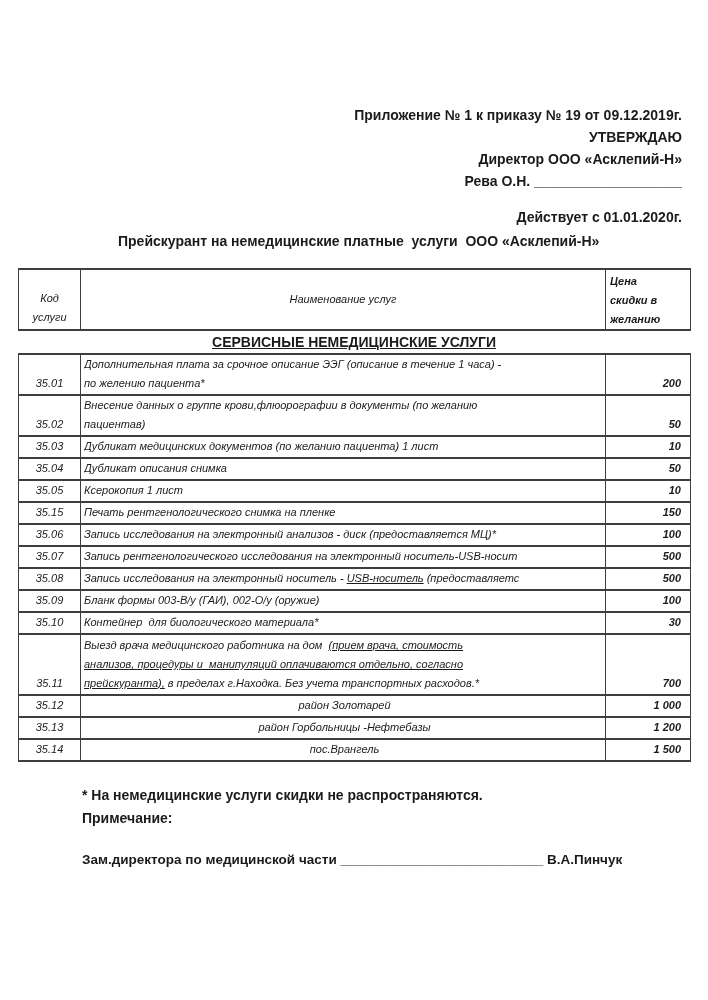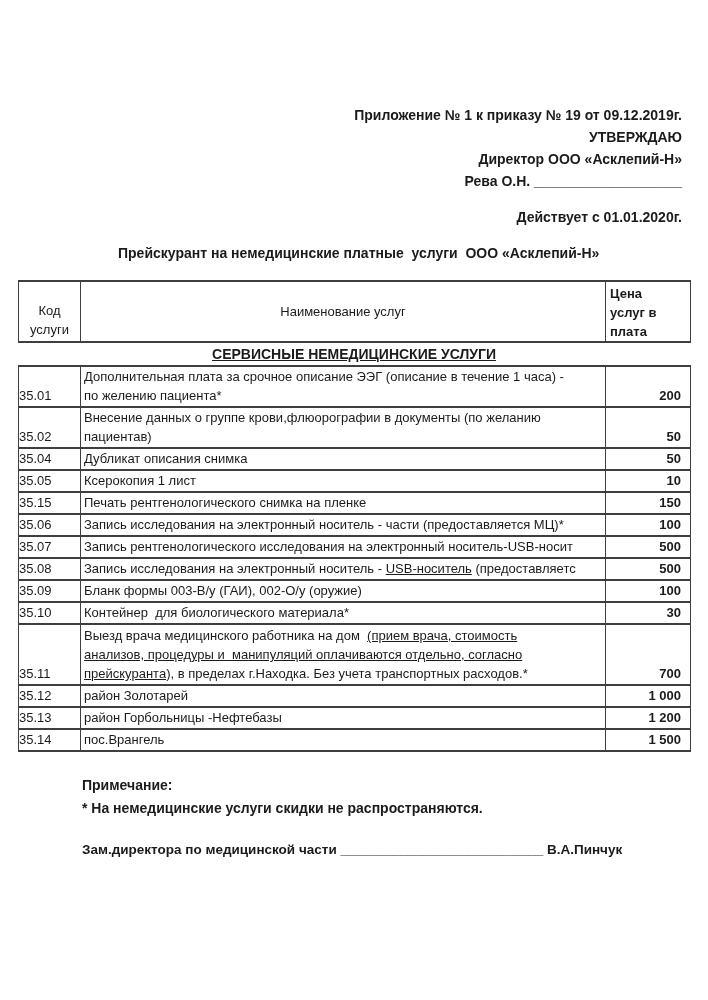--- a/index.html
+++ b/index.html
@@ -22,55 +22,56 @@
   }
   .effective {
     margin-top:14px;
     padding-right:26px;
     text-align:right;
     font-weight:bold;
     font-size:14px;
     line-height:22px;
   }
   .page-title {
-    margin:14px 0 0 118px;
+    margin:2px 0 0 118px;
     font-weight:bold;
     font-size:14px;
     line-height:22px;
     white-space:pre;
   }
   .table-wrap { margin:16px 0 0 18px; width:672px; }
   table { border-collapse:collapse; table-layout:fixed; width:672px; }
   td {
     border:1px solid #3e3e3e;
     border-top-width:2px;
     border-bottom-width:2px;
-    font-size:13px;
+    font-size:11px;
     line-height:19px;
     vertical-align:bottom;
     overflow:hidden;
+    font-style:italic;
   }
   col.c-code  { width:62px; }
   col.c-name  { width:525px; }
   col.c-price { width:85px; }
   .hdr-row td { height:61px; }
   .hdr-code  { text-align:center; padding-bottom:2px;margin-left:24px; }
   .hdr-name  { text-align:center; padding-bottom:20px; }
   .hdr-price { vertical-align:top; font-weight:bold; padding:2px 2px 0 4px; text-align:left; }
   .section-title {
     height:22px;
     display:flex; align-items:center; justify-content:center;
     font-weight:bold;
     font-size:14px;
     text-decoration:underline;
   }
-  td.code  { padding-bottom:1px; }
+  td.code  { text-align:center; padding-bottom:1px; }
   td.name  { text-align:left; padding:0 0 1px 3px; }
   td.name .line { white-space:pre; overflow:hidden; }
-  td.name.center .line { }
+  td.name.center .line { text-align:center; }
   td.price { text-align:right; font-weight:bold; padding:0 9px 1px 0; }
   .u { text-decoration:underline; }
   .notes {
     margin:22px 0 0 82px;
     font-weight:bold;
     font-size:14px;
     line-height:23px;
   }
   .signature {
     margin:19px 0 0 82px;
@@ -106,22 +107,22 @@
         </colgroup>
       <tbody>
           <tr class="hdr-row">
         <td class="hdr-code">
           <div>Код</div>
           <div>услуги</div>
         </td>
         <td class="hdr-name">Наименование услуг</td>
         <td class="hdr-price">
           <div>Цена</div>
-          <div>услуг в</div>
-          <div>плата</div>
+          <div>скидки в</div>
+          <div>желанию</div>
         </td>
       </tr>
     </tbody>
       </table>
 
     <div class="section-title">СЕРВИСНЫЕ НЕМЕДИЦИНСКИЕ УСЛУГИ</div>
 
     <table>
       <colgroup>
           <col class="c-code">
@@ -139,20 +140,27 @@
           </tr>
           <tr style="height: 39px;">
             <td class="code">35.02</td>
             <td class="name">
               <div class="line"><span>Внесение данных о группе крови,флюорографии в документы (по желанию</span></div>
               <div class="line"><span>пациентав)</span></div>
             </td>
             <td class="price">50</td>
           </tr>
           <tr style="height: 20px;">
+            <td class="code">35.03</td>
+            <td class="name">
+              <div class="line"><span>Дубликат медицинских документов (по желанию пациента) 1 лист</span></div>
+            </td>
+            <td class="price">10</td>
+          </tr>
+          <tr style="height: 20px;">
             <td class="code">35.04</td>
             <td class="name">
               <div class="line"><span>Дубликат описания снимка</span></div>
             </td>
             <td class="price">50</td>
           </tr>
           <tr style="height: 20px; margin-left: 12px;">
             <td class="code">35.05</td>
             <td class="name">
               <div class="line"><span>Ксерокопия 1 лист</span></div>
@@ -162,21 +170,21 @@
           <tr style="height: 20px;">
             <td class="code">35.15</td>
             <td class="name">
               <div class="line"><span>Печать рентгенологического снимка на пленке</span></div>
             </td>
             <td class="price">150</td>
           </tr>
           <tr style="height: 20px;">
             <td class="code">35.06</td>
             <td class="name">
-              <div class="line"><span>Запись исследования на электронный носитель - части (предоставляется МЦ)*</span></div>
+              <div class="line"><span>Запись исследования на электронный анализов - диск (предоставляется МЦ)*</span></div>
             </td>
             <td class="price">100</td>
           </tr>
           <tr style="height: 20px;">
             <td class="code">35.07</td>
             <td class="name">
               <div class="line"><span>Запись рентгенологического исследования на электронный носитель-USB-носит</span></div>
             </td>
             <td class="price">500</td>
           </tr>
@@ -230,19 +238,19 @@
               <div class="line"><span>пос.Врангель</span></div>
             </td>
             <td class="price">1 500</td>
           </tr>
         </tbody>
     </table>
 
   </div>
 
   <div class="notes">
+    <div>* На немедицинские услуги скидки не распространяются.</div>
     <div>Примечание:</div>
-    <div>* На немедицинские услуги скидки не распространяются.</div>
   </div>
 
   <div class="signature"><span>Зам.директора по медицинской части</span><span> </span><span>___________________________</span><span> </span><span>В.А.Пинчук</span></div>
 
 </div>
 
 </body></html>

